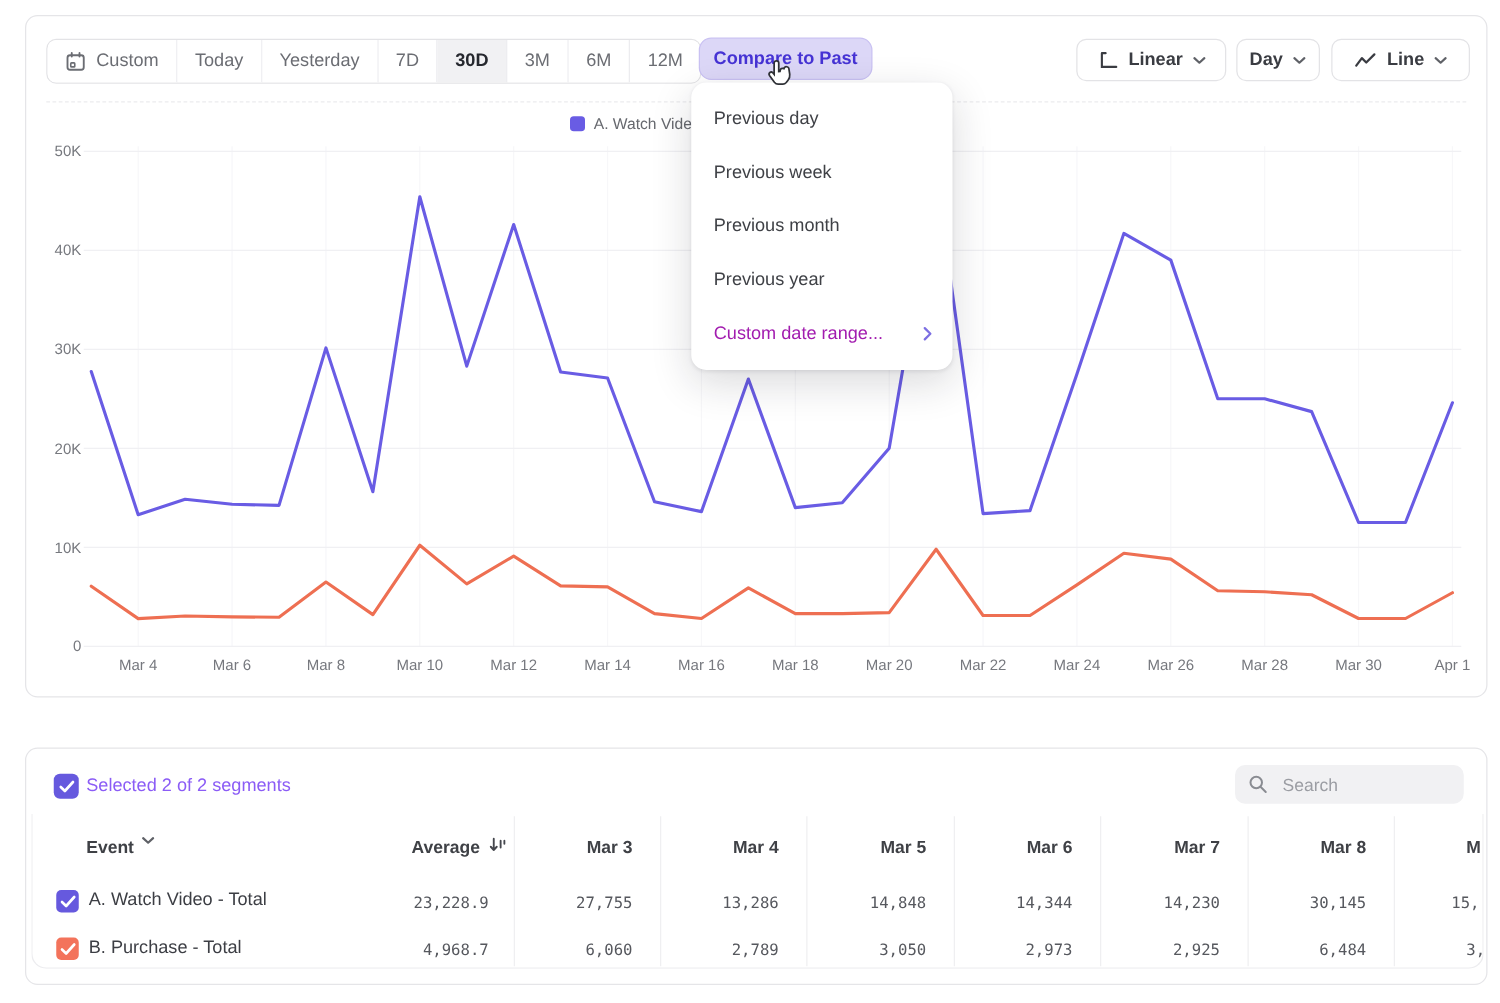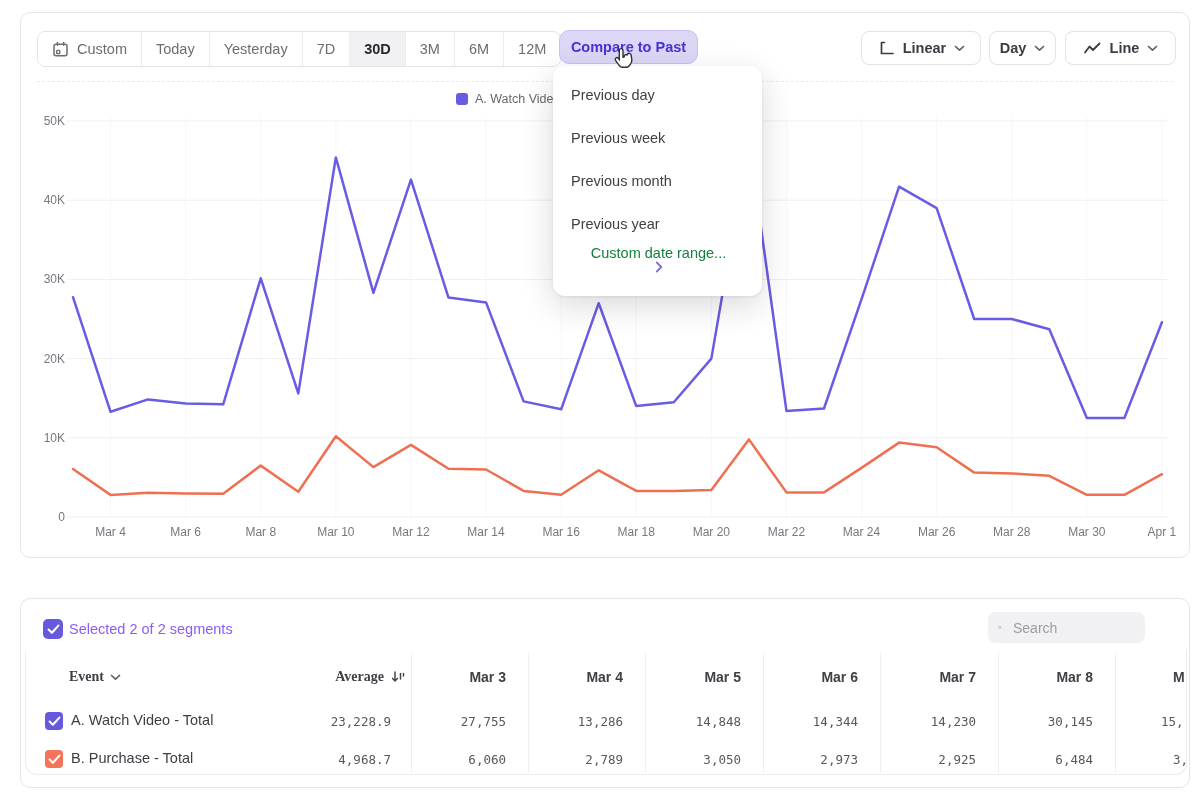--- a/index.html
+++ b/index.html
@@ -32,45 +32,45 @@
 
   
   .ylab{position:absolute;left:0;width:44px;text-align:right;font-size:12px;color:#76787e;z-index:2;}
   .xlab{position:absolute;width:60px;margin-left:-30px;text-align:center;font-size:12px;color:#76787e;z-index:2;}
 
   
   .dropdown{position:absolute;left:553px;top:66px;width:209px;padding:7px 0 8px 0;background:#fff;
             border-radius:12px;box-shadow:0 1px 3px rgba(25,25,35,.08),0 10px 32px rgba(25,25,35,.16);z-index:40;}
   .menu-item{height:43px;display:flex;align-items:center;padding:0 16px 0 18px;font-size:14.5px;
              color:#3f4146;cursor:pointer;}
-  .menu-item.custom{color:#15803d;justify-content:flex-start;flex-direction:column;}
+  .menu-item.custom{color:#a21caf;justify-content:space-between;}
 
   
   #cursor{position:absolute;left:612px;top:47px;z-index:50;pointer-events:none;}
 
   
   .sel-check{position:absolute;left:22px;top:20px;width:20px;height:20px;border-radius:5px;
              display:flex;align-items:center;justify-content:center;cursor:pointer;}
   .sel-label{position:absolute;left:48px;top:22px;font-size:14.5px;color:#8b5cf6;}
-  .search-box{position:absolute;left:967px;top:13px;width:157px;height:31px;background:#f1f1f3;
+  .search-box{position:absolute;left:967px;top:13px;width:183px;height:31px;background:#f1f1f3;
               border-radius:8px;display:flex;align-items:center;padding:0 10px;box-sizing:border-box;gap:9px;}
   .search-box input{border:none;outline:none;background:transparent;font-size:14px;color:#3a3c42;
                     width:120px;font-family:inherit;}
   .search-box input::placeholder{color:#9b9da3;}
   .tbl-wrap{position:absolute;left:4px;top:52px;width:1160px;height:123px;border:1px solid #ececef;
             border-top:none;border-radius:0 0 12px 12px;}
   .col-sep{position:absolute;top:54px;height:120px;width:1px;background:#efeff1;}
   .th{position:absolute;top:70px;font-size:14px;font-weight:700;color:#3f4146;white-space:nowrap;}
   .td{position:absolute;font-family:"DejaVu Sans Mono",monospace;font-size:12.5px;color:#56585e;
       white-space:nowrap;}
   .num{text-align:right;}
   .row-check{position:absolute;width:18px;height:18px;border-radius:4px;display:flex;align-items:center;
              justify-content:center;cursor:pointer;}
   .row-name{position:absolute;font-size:14.5px;color:#3c3e44;white-space:nowrap;}
-  .hdr-flex{display:flex;align-items:center;gap:6px;justify-content:flex-end;font-family:Liberation Serif, serif;}
+  .hdr-flex{display:flex;gap:6px;justify-content:flex-end;}
 </style>
 </head>
 <body>
 
 <div id="app">
 
   <section class="card" id="chart-card">
     <div class="toolbar">
       <div class="seg-group" id="segGroup">
           <div class="seg-item">

